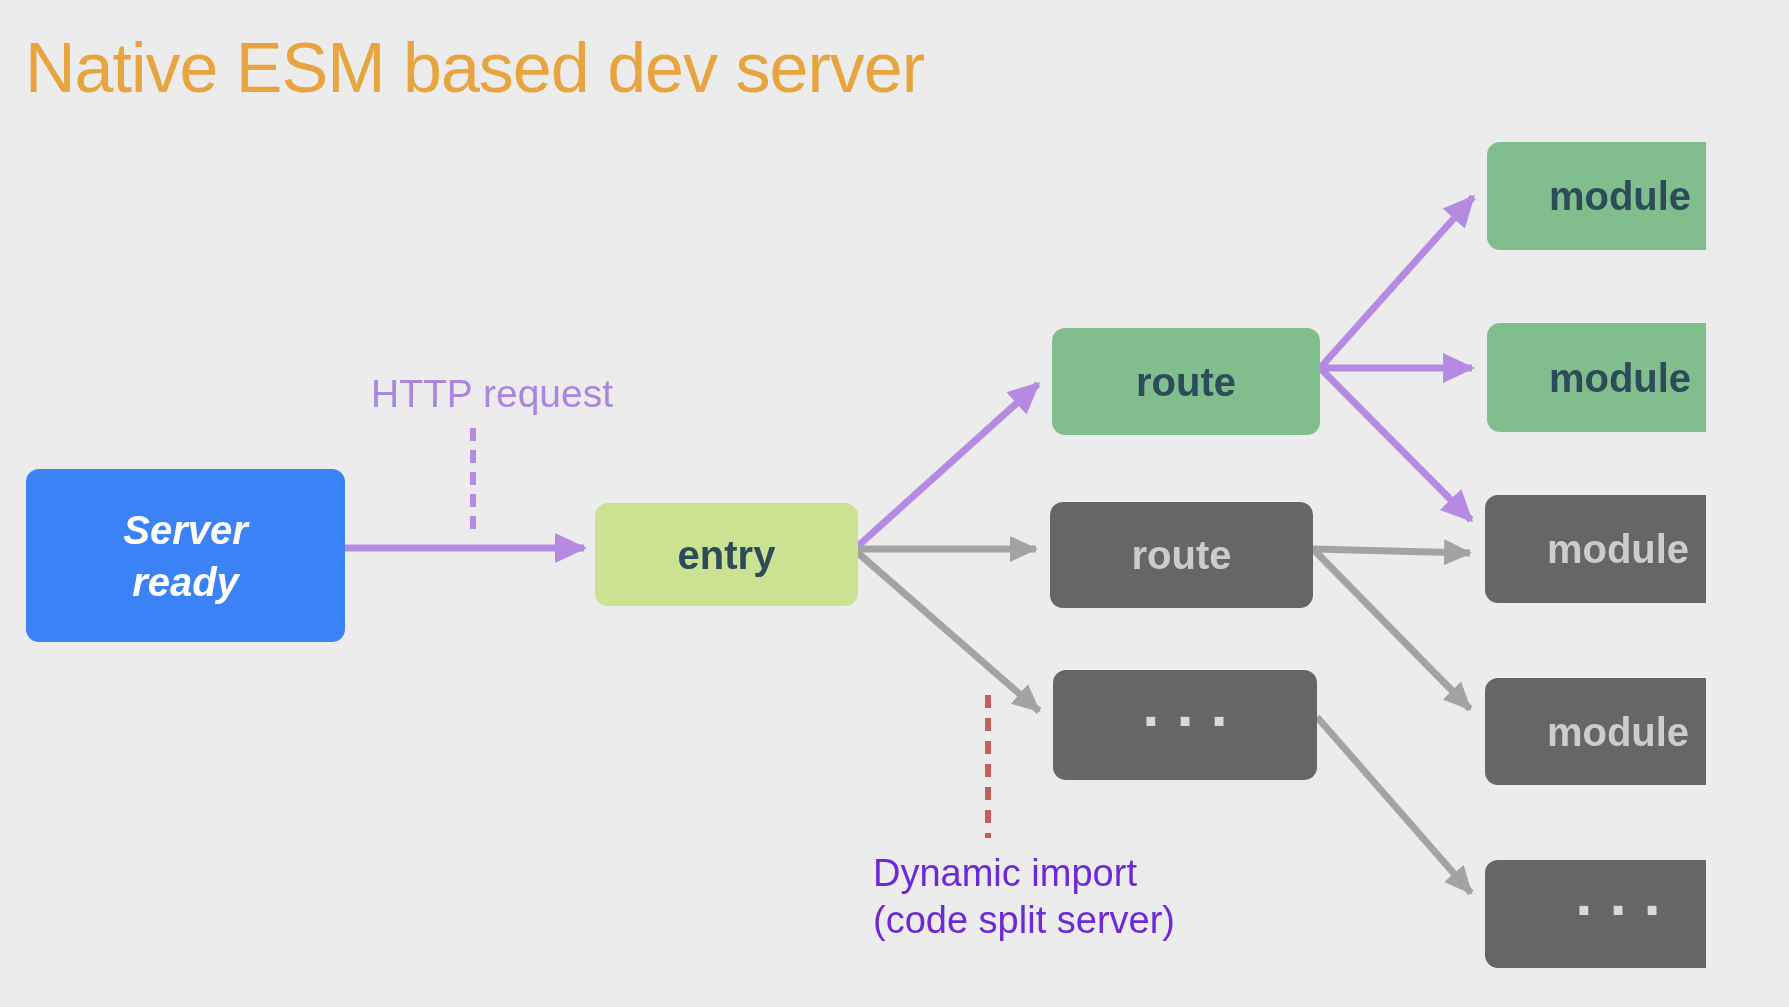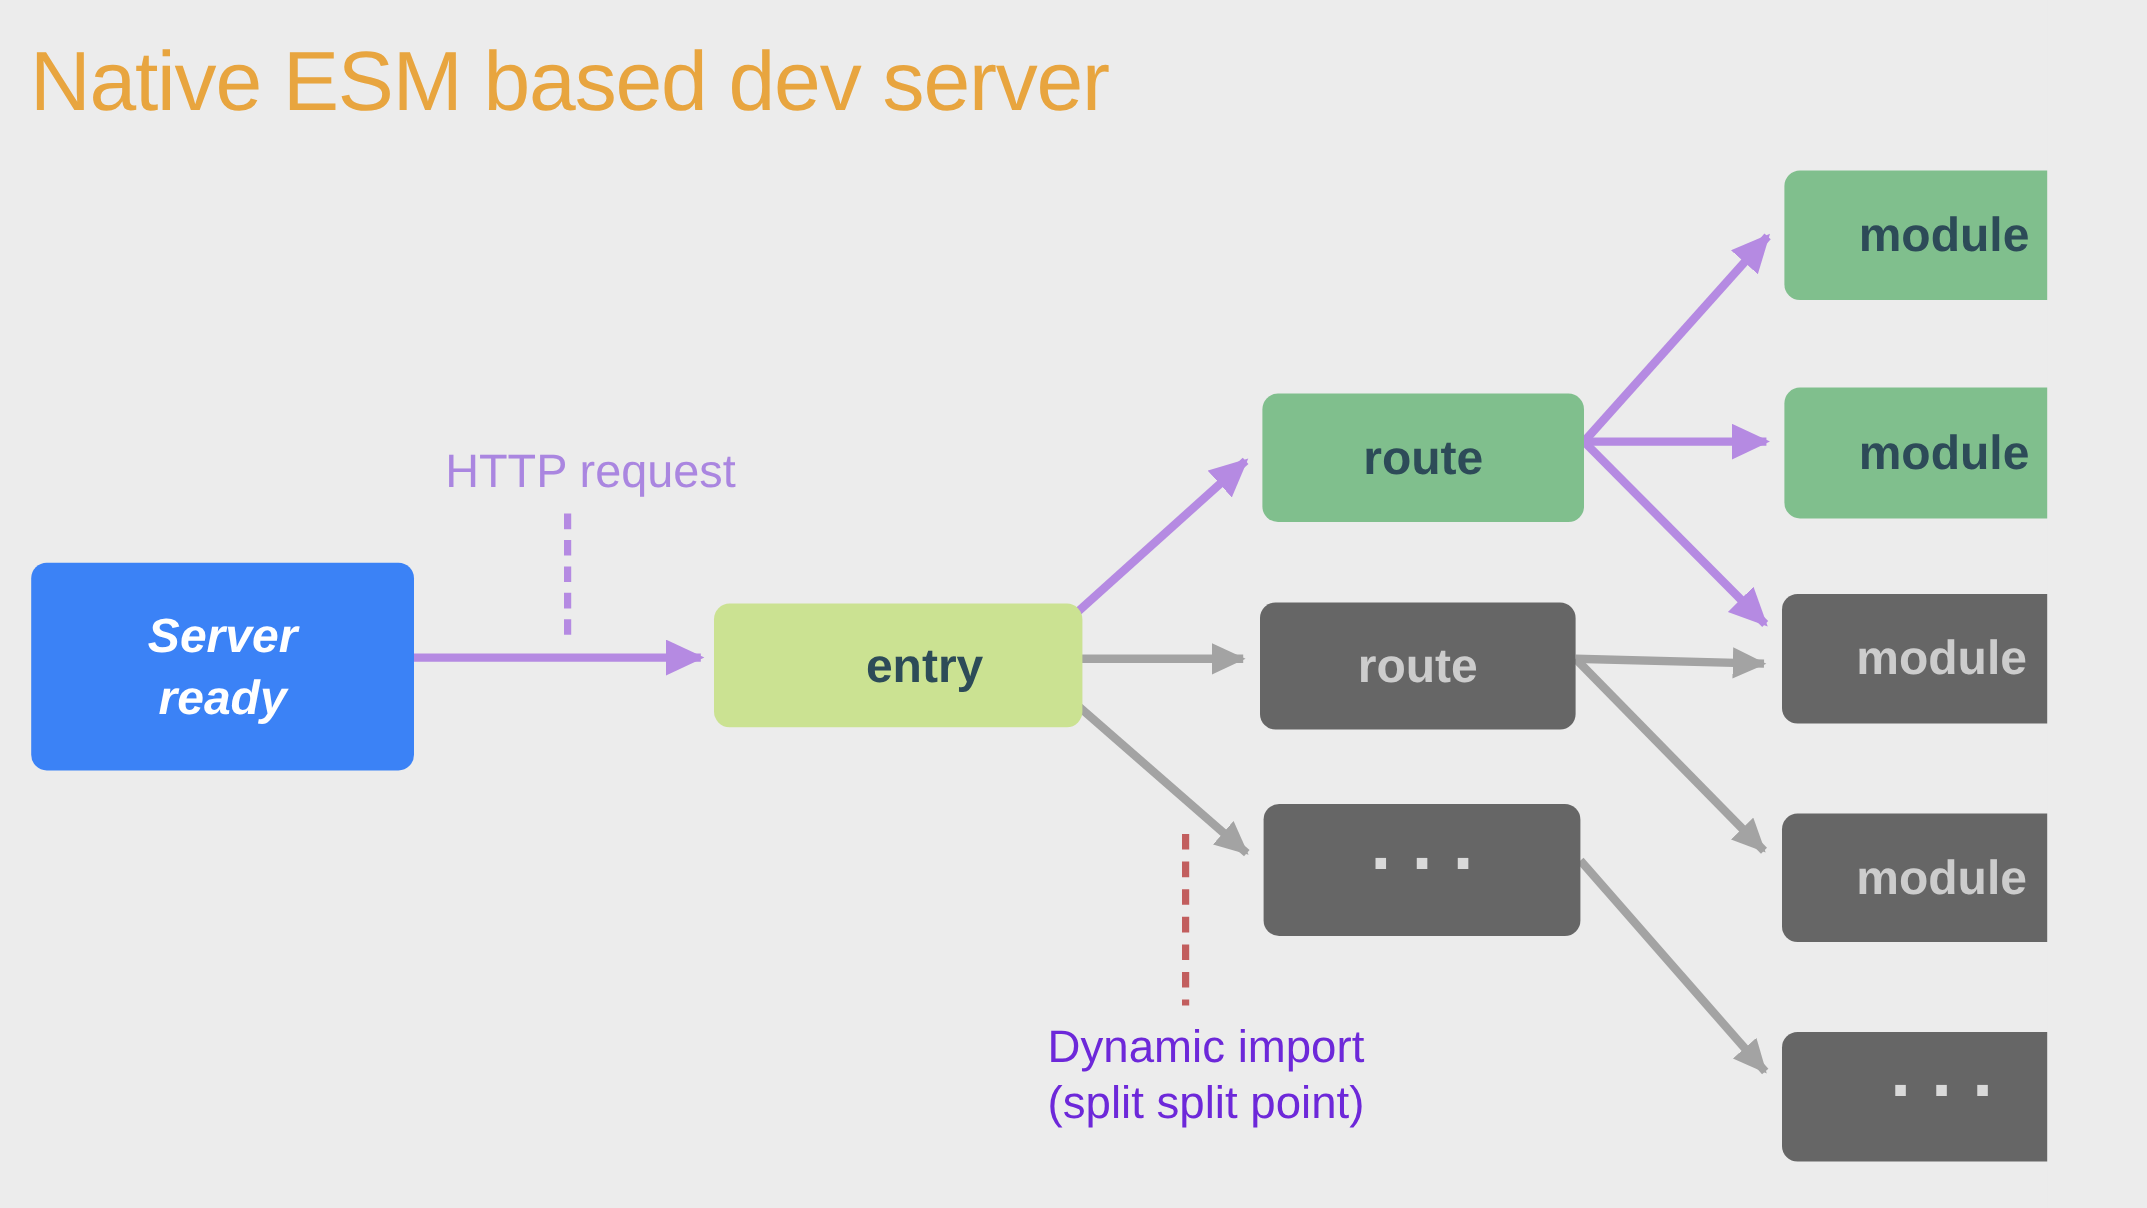--- a/index.html
+++ b/index.html
@@ -38,21 +38,21 @@
     border-radius: 13px;
     text-align: center;
     margin-top: 10px;
   }
   .node .node-label {
     font-size: 40px;
     font-weight: 700;
     line-height: 1.3;
   }
   .node.teal  { background: #3b82f6; color: #ffffff; font-style: italic; }
-  .node.lime  { background: #cbe292; color: #2d4b58; padding-left: 44px; }
+  .node.lime  { background: #cbe292; color: #2d4b58; }
   .node.green { background: #80bf8d; color: #2d4b58; }
   .node.dark  { background: #666666; color: #cccccc; }
   .node.dark .node-label { color: #cccccc; }
   .wrap2 { display: inline-block; width: 150px; }
   .node.dots .node-label {
     font-size: 62px;
     letter-spacing: 17px;
     padding-left: 17px;
     color: #d9d9d9;
     transform: translateY(-0.33em);
@@ -160,16 +160,16 @@
   </div>
 
   <div class="node dark dots" id="n-module-m">
     <span class="node-label">...</span>
   </div>
 
   <div class="label-http">HTTP request</div>
 
   <div class="label-dynamic">
     <div>Dynamic import</div>
-    <div>(split split point)</div>
+    <div>(code split server)</div>
   </div>
 
 </div>
 
 </body></html>

